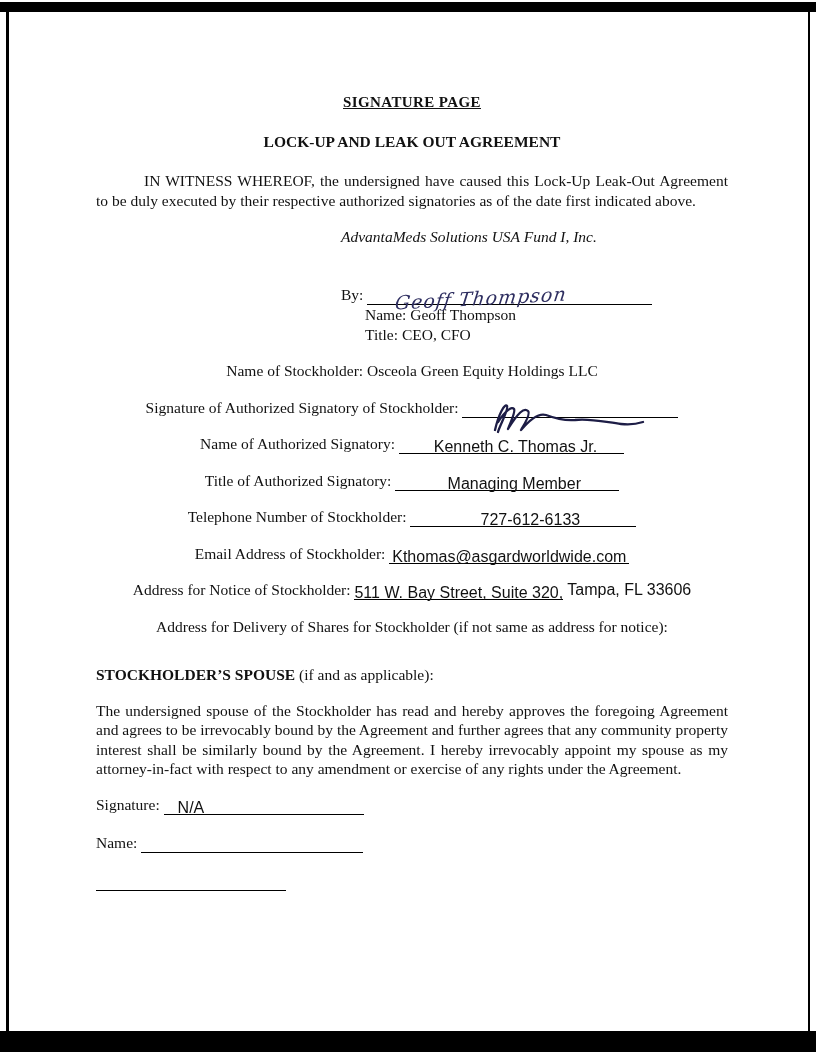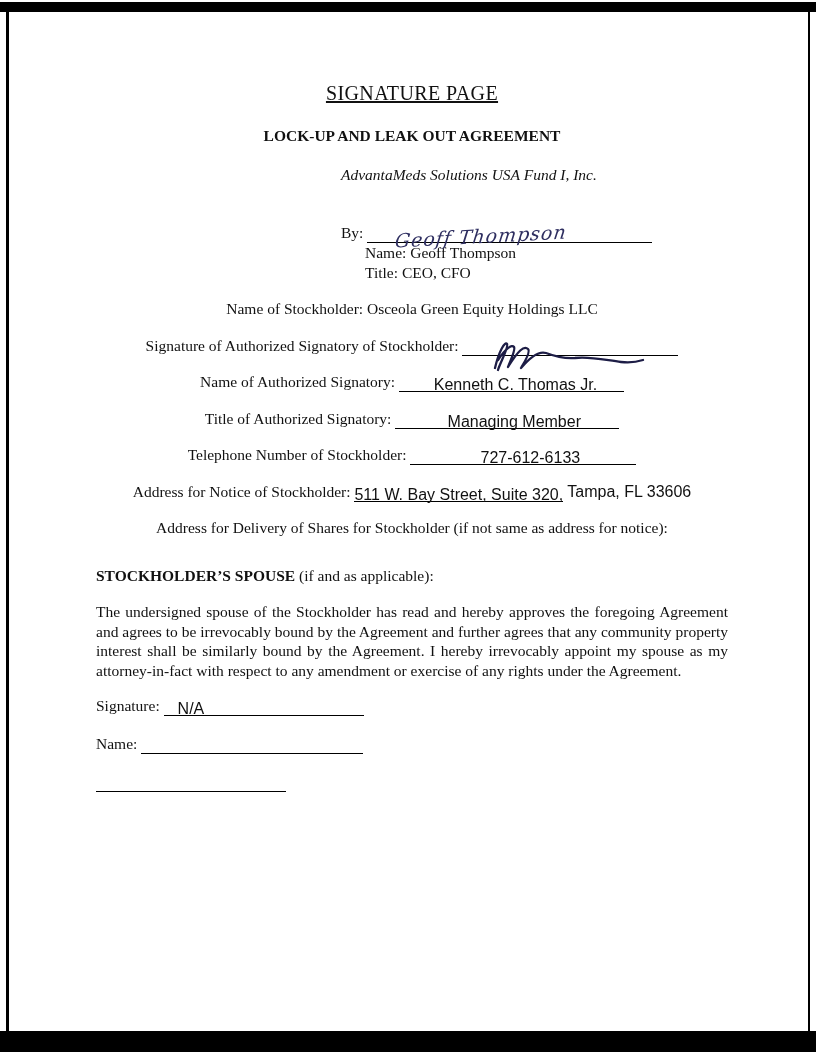--- a/index.html
+++ b/index.html
@@ -15,22 +15,22 @@
   .scan-bar-bottom{position:absolute;left:0;top:1031px;width:816px;height:21px;background:#000;}
   .scan-edge-left{position:absolute;left:6px;top:10px;width:3px;height:1022px;background:#000;}
   .scan-edge-right{position:absolute;right:6px;top:10px;width:2px;height:1022px;background:#000;}
 
   .content{
     position:absolute;left:0;top:12px;width:816px;box-sizing:border-box;
     padding:66px 88px 0 96px;
   }
   .centered{text-align:center;}
   .doc-title{
-    font-weight:normal;text-decoration:underline;letter-spacing:.4px;
-    margin:4px 0 22px 0;font-size:20px;
+    font-weight:bold;text-decoration:underline;letter-spacing:.4px;
+    margin:16px 0 22px 0;font-size:15px;
   }
   .doc-subtitle{font-weight:bold;margin:0 0 20px 0;font-size:15.5px;}
   .intro{
     text-align:justify;text-indent:48px;line-height:20px;margin:0 0 16px 0;
   }
   .company-name{margin:0 0 0 245px;line-height:20px;font-style:italic;}
   .by-block{margin:38px 0 0 245px;line-height:20px;}
   .by-row{white-space:nowrap;}
   .inner-lines{padding-left:24px;}
   .blank{
@@ -69,20 +69,21 @@
 <div class="scan-bar-top"></div>
 <div class="scan-edge-left"></div>
 <div class="scan-edge-right"></div>
 <div class="scan-bar-bottom"></div>
 
 <div class="content">
 
   <div class="centered doc-title">SIGNATURE PAGE</div>
   <div class="centered doc-subtitle">LOCK-UP AND LEAK OUT AGREEMENT</div>
 
+  <p class="intro">IN WITNESS WHEREOF, the undersigned have caused this Lock-Up Leak-Out Agreement to be duly executed by their respective authorized signatories as of the date first indicated above.</p>
 
   <div class="company-name">AdvantaMeds Solutions USA Fund I, Inc.</div>
 
   <div class="by-block">
     <div class="by-row">
       <span>By:</span>
       <span class="blank" style="width:285px;"><span class="script-sig">Geoff Thompson</span></span>
     </div>
     <div class="inner-lines">
       <div>
@@ -118,20 +119,24 @@
     <div class="row">
       <span>Title of Authorized Signatory:</span>
       <span class="blank pad-sm" style="width:224px;"><span class="fill">Managing Member</span></span>
     </div>
 
     <div class="row">
       <span>Telephone Number of Stockholder:</span>
       <span class="blank pad-sm" style="width:226px;"><span class="fill">727-612-6133</span></span>
     </div>
 
+    <div class="row">
+      <span>Email Address of Stockholder:</span>
+      <span class="blank" style="width:240px;"><span class="fill">Kthomas@asgardworldwide.com</span></span>
+    </div>
 
     <div class="row">
       <span>Address for Notice of Stockholder:</span>
       <span class="blank"><span class="fill">511 W. Bay Street, Suite 320,</span></span><span class="fill"> Tampa, FL 33606</span>
     </div>
 
     <div class="row">
       <span>Address for Delivery of Shares for Stockholder (if not same as address for notice):</span>
     </div>
 

